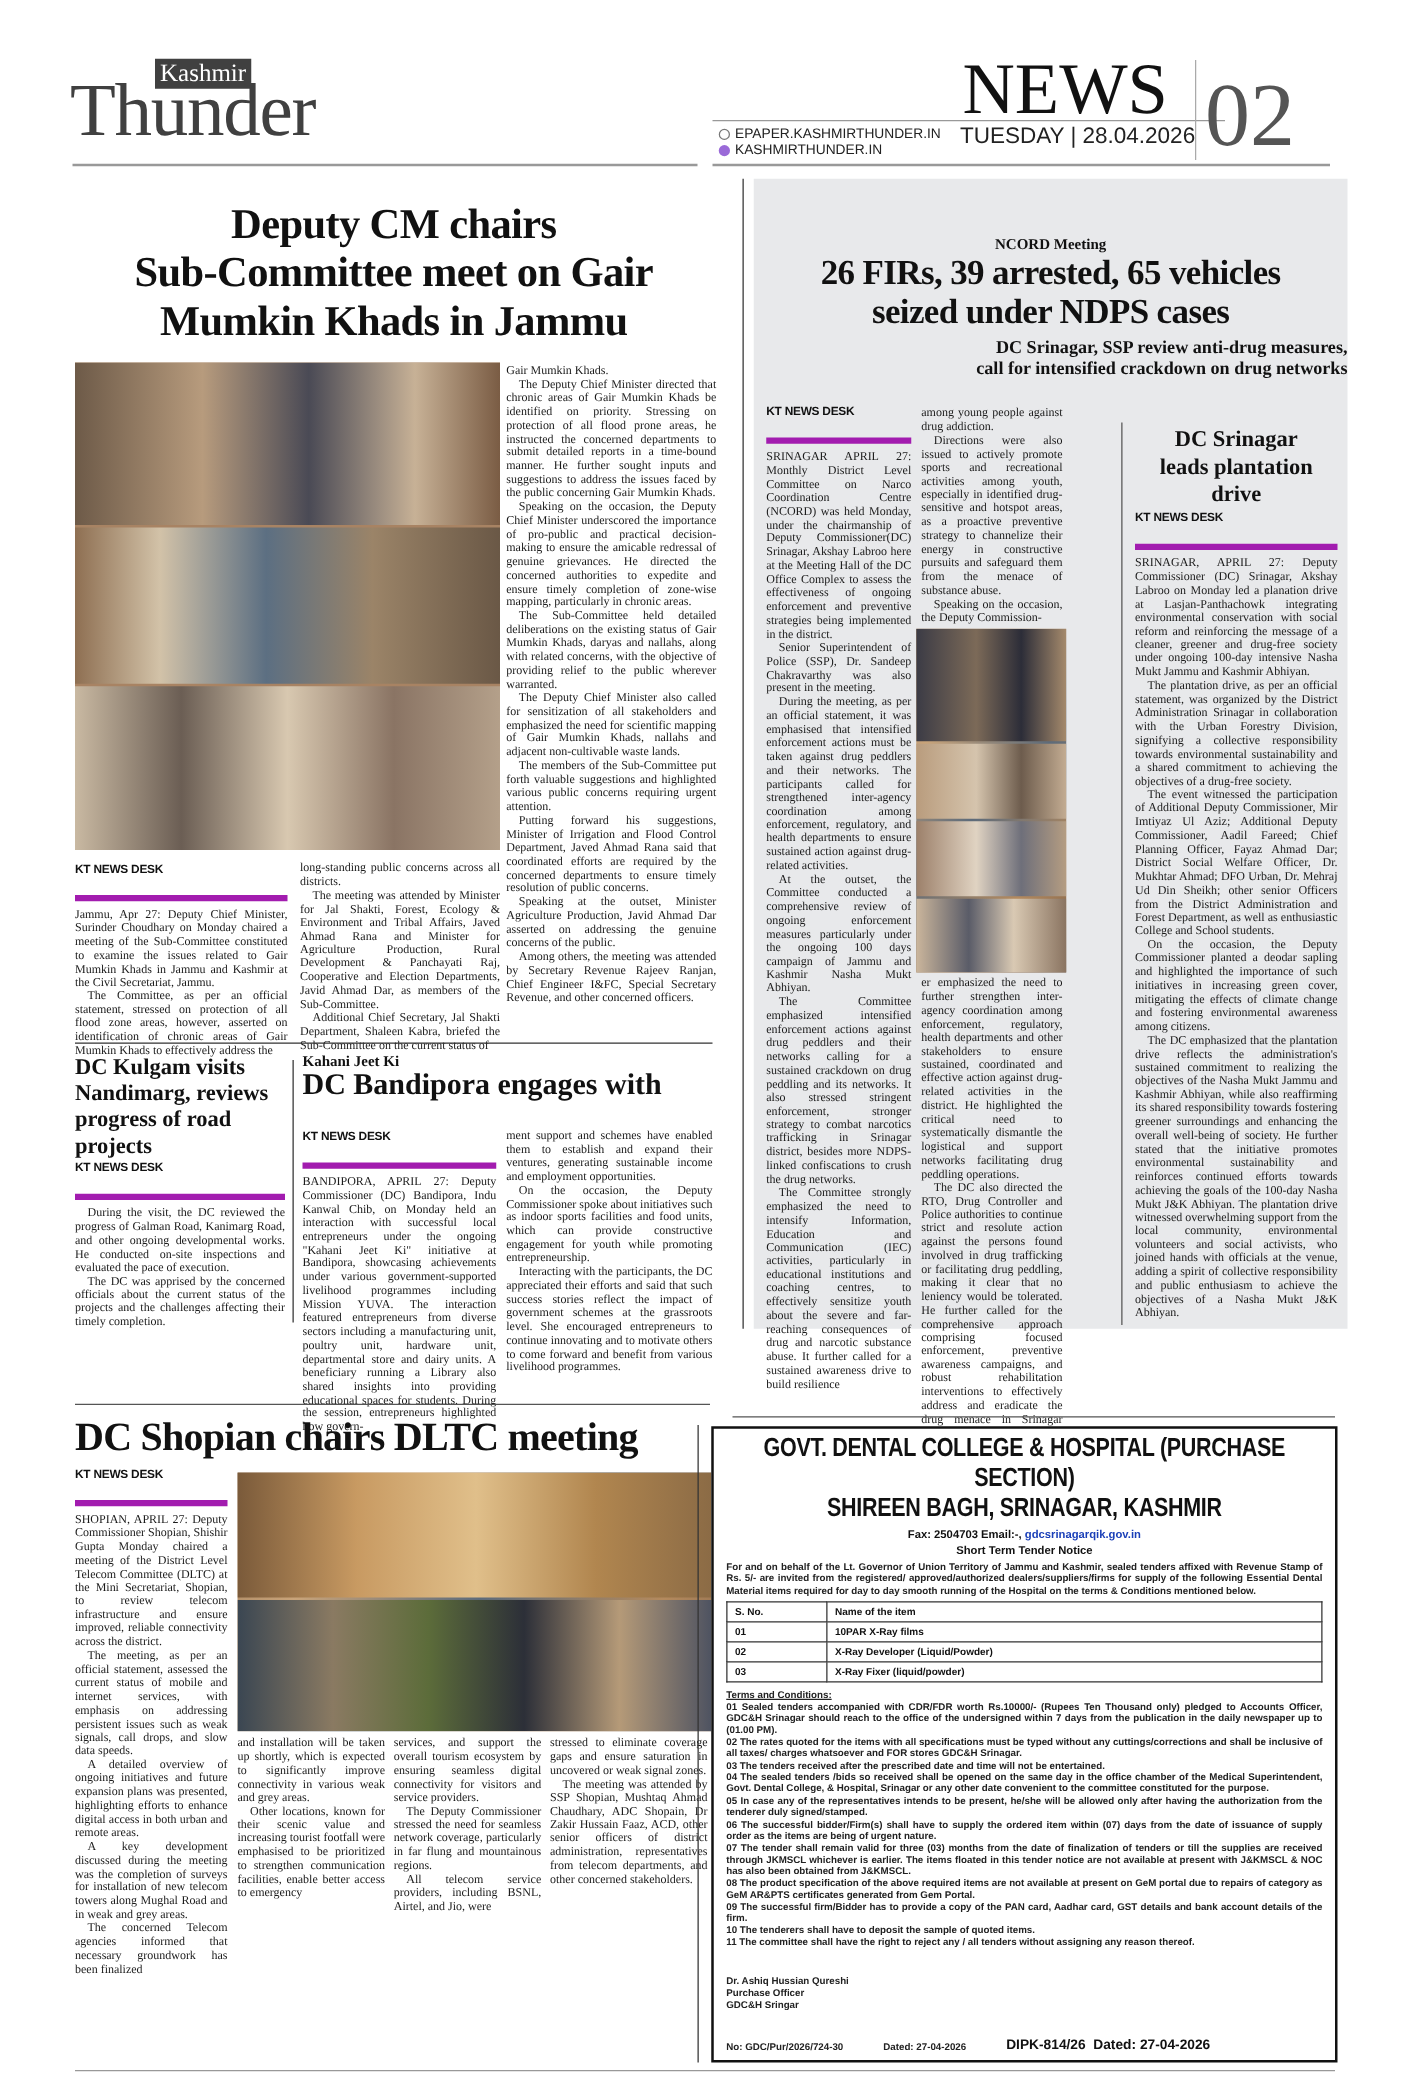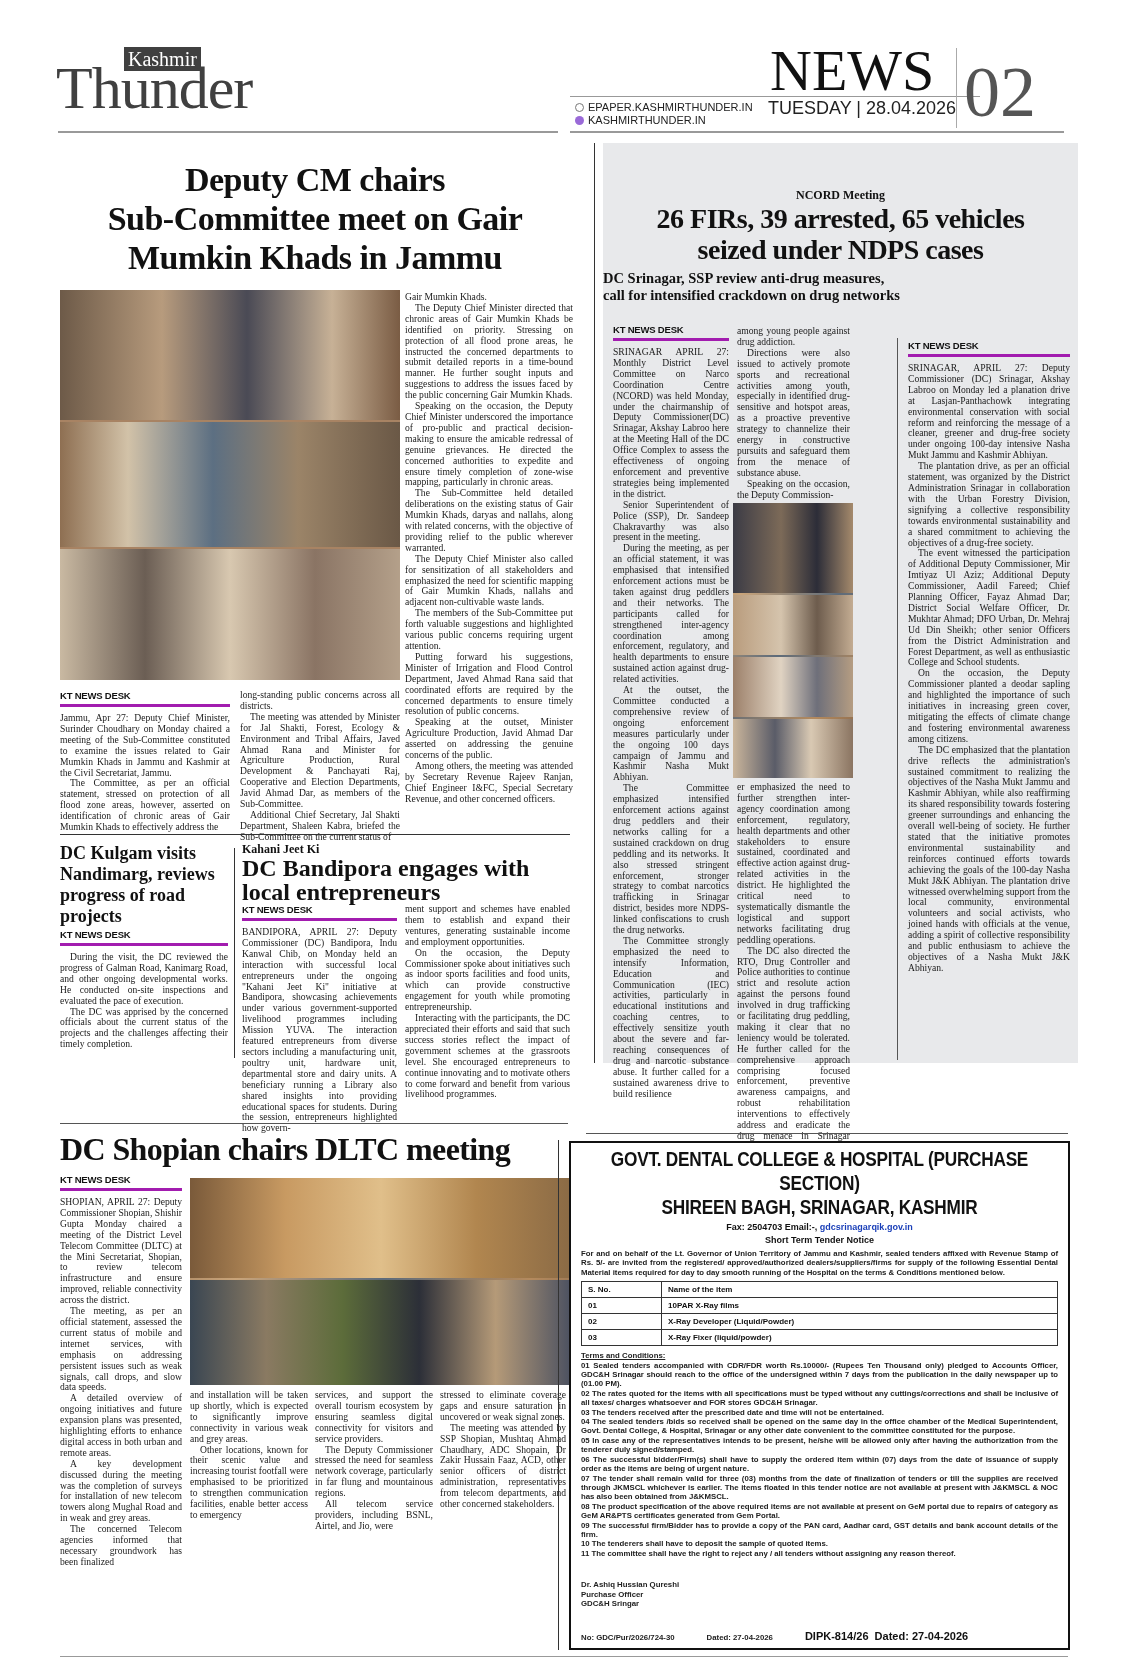--- a/index.html
+++ b/index.html
@@ -3,21 +3,21 @@
 <meta charset="utf-8">
 <style>
   * { box-sizing: border-box; margin: 0; padding: 0; }
   html, body { width: 1140px; height: 1669px; background: #fff; overflow: hidden; }
   body { position: relative; font-family: "DejaVu Sans", sans-serif; color: #111; }
   .abs { position: absolute; }
   .serif { font-family: "Liberation Serif", "DejaVu Serif", serif; }
   .body-text { font-family: Liberation Serif, serif; font-size: 9.6px; line-height: 10.9px; text-align: justify; hyphens: auto; color: #1a1a1a; }
   .body-text p { text-indent: 10px; }
   .body-text p.first { text-indent: 0; }
-  .desk { font-family: "Liberation Sans", sans-serif; font-size: 9.5px; font-weight: bold; letter-spacing: -0.2px; padding-bottom: 3px; border-bottom: 3px solid #a21caf; margin-bottom: 6px; }
+  .desk { font-family: "Liberation Sans", sans-serif; font-size: 9.5px; font-weight: bold; letter-spacing: -0.2px; padding-bottom: 15px; border-bottom: 5px solid #a21caf; margin-bottom: 6px; }
   .photo { background: linear-gradient(135deg,#8a6a4c 0%,#c9a47a 25%,#5d6b7a 50%,#b48a5e 75%,#6b5240 100%); overflow: hidden; }
   .photo .band { position: absolute; left: 0; right: 0; }
   .vrule { position: absolute; width: 1px; background: #333; }
   .hrule { position: absolute; height: 2px; background: #555; }
 
   
   .logo-kashmir { background: #404040; color: #fff; font-family: "Liberation Serif", serif; font-size: 20px; padding: 0 4px; line-height: 24px; }
   .logo-thunder { font-family: "Liberation Serif", serif; font-size: 60px; line-height: 60px; letter-spacing: -1px; color: #404040; }
   .news-word { font-family: "Liberation Serif", serif; font-size: 58px; line-height: 58px; color: #111; }
   .page-num { font-family: "Liberation Serif", serif; font-size: 72px; line-height: 72px; color: #555; }
@@ -109,21 +109,20 @@
     <p>During the visit, the DC reviewed the progress of Galman Road, Kanimarg Road, and other ongoing developmental works. He conducted on-site inspections and evaluated the pace of execution.</p>
     <p>The DC was apprised by the concerned officials about the current status of the projects and the challenges affecting their timely completion.</p>
   </div>
 </div>
 <div class="vrule" style="left:234px;top:848px;height:210px;"></div>
 
 <div class="abs" style="left:242px;top:842px;width:330px;">
   <div class="serif" style="font-weight:bold;font-size:12px;line-height:14px;">Kahani Jeet Ki</div>
   <div class="serif" style="font-weight:bold;font-size:24px;line-height:24px;margin-bottom:4px;">
     <div>DC Bandipora engages with</div>
-    <div>local entrepreneurs</div>
   </div>
 </div>
 <div class="abs" style="left:242px;top:904px;width:155px;">
   <div class="desk">KT NEWS DESK</div>
   <div class="body-text">
     <p class="first">BANDIPORA, APRIL 27: Deputy Commissioner (DC) Bandipora, Indu Kanwal Chib, on Monday held an interaction with successful local entrepreneurs under the ongoing "Kahani Jeet Ki" initiative at Bandipora, showcasing achievements under various government-supported livelihood programmes including Mission YUVA. The interaction featured entrepreneurs from diverse sectors including a manufacturing unit, poultry unit, hardware unit, departmental store and dairy units. A beneficiary running a Library also shared insights into providing educational spaces for students. During the session, entrepreneurs highlighted how govern-</p>
   </div>
 </div>
 <div class="abs body-text" style="left:405px;top:904px;width:165px;">
   <p class="first">ment support and schemes have enabled them to establish and expand their ventures, generating sustainable income and employment opportunities.</p>
@@ -132,21 +131,21 @@
 </div>
 
 <div class="abs shade" style="left:603px;top:143px;width:475px;height:920px;"></div>
 <div class="vrule" style="left:594px;top:143px;height:920px;"></div>
 
 <div class="abs serif" style="left:603px;top:188px;width:475px;text-align:center;font-size:12px;font-weight:bold;">NCORD Meeting</div>
 <div class="abs hl-big" style="left:603px;top:203px;width:475px;font-size:28px;line-height:31px;">
   <div>26 FIRs, 39 arrested, 65 vehicles</div>
   <div>seized under NDPS cases</div>
 </div>
-<div class="abs serif" style="left:603px;top:270px;width:475px;text-align:left;font-size:14.5px;line-height:17px;font-weight:bold;">
+<div class="abs serif" style="left:603px;top:270px;width:475px;text-align:right;font-size:14.5px;line-height:17px;font-weight:bold;">
   <div>DC Srinagar, SSP review anti-drug measures,</div>
   <div>call for intensified crackdown on drug networks</div>
 </div>
 
 <div class="abs" style="left:613px;top:324px;width:116px;">
   <div class="desk">KT NEWS DESK</div>
   <div class="body-text">
     <p class="first">SRINAGAR APRIL 27: Monthly District Level Committee on Narco Coordination Centre (NCORD) was held Monday, under the chairmanship of Deputy Commissioner(DC) Srinagar, Akshay Labroo here at the Meeting Hall of the DC Office Complex to assess the effectiveness of ongoing enforcement and preventive strategies being implemented in the district.</p>
     <p>Senior Superintendent of Police (SSP), Dr. Sandeep Chakravarthy was also present in the meeting.</p>
     <p>During the meeting, as per an official statement, it was emphasised that intensified enforcement actions must be taken against drug peddlers and their networks. The participants called for strengthened inter-agency coordination among enforcement, regulatory, and health departments to ensure sustained action against drug-related activities.</p>
@@ -167,20 +166,25 @@
   <div class="band" style="top:216px;height:59px;background:linear-gradient(90deg,#cbb69c,#5a5c68 35%,#d9c9b3 65%,#8a7461);"></div>
 </div>
 <div class="abs body-text" style="left:737px;top:782px;width:113px;">
   <p class="first">er emphasized the need to further strengthen inter-agency coordination among enforcement, regulatory, health departments and other stakeholders to ensure sustained, coordinated and effective action against drug-related activities in the district. He highlighted the critical need to systematically dismantle the logistical and support networks facilitating drug peddling operations.</p>
   <p>The DC also directed the RTO, Drug Controller and Police authorities to continue strict and resolute action against the persons found involved in drug trafficking or facilitating drug peddling, making it clear that no leniency would be tolerated. He further called for the comprehensive approach comprising focused enforcement, preventive awareness campaigns, and robust rehabilitation interventions to effectively address and eradicate the drug menace in Srinagar district.</p>
 </div>
 
 <div class="vrule" style="left:897px;top:338px;height:722px;background:#555;"></div>
 
 <div class="abs" style="left:908px;top:340px;width:162px;">
+  <div class="serif" style="font-weight:bold;font-size:18px;line-height:22px;text-align:center;margin-bottom:3px;">
+    <div>DC Srinagar</div>
+    <div>leads plantation</div>
+    <div>drive</div>
+  </div>
   <div class="desk">KT NEWS DESK</div>
   <div class="body-text">
     <p class="first">SRINAGAR, APRIL 27: Deputy Commissioner (DC) Srinagar, Akshay Labroo on Monday led a planation drive at Lasjan-Panthachowk integrating environmental conservation with social reform and reinforcing the message of a cleaner, greener and drug-free society under ongoing 100-day intensive Nasha Mukt Jammu and Kashmir Abhiyan.</p>
     <p>The plantation drive, as per an official statement, was organized by the District Administration Srinagar in collaboration with the Urban Forestry Division, signifying a collective responsibility towards environmental sustainability and a shared commitment to achieving the objectives of a drug-free society.</p>
     <p>The event witnessed the participation of Additional Deputy Commissioner, Mir Imtiyaz Ul Aziz; Additional Deputy Commissioner, Aadil Fareed; Chief Planning Officer, Fayaz Ahmad Dar; District Social Welfare Officer, Dr. Mukhtar Ahmad; DFO Urban, Dr. Mehraj Ud Din Sheikh; other senior Officers from the District Administration and Forest Department, as well as enthusiastic College and School students.</p>
     <p>On the occasion, the Deputy Commissioner planted a deodar sapling and highlighted the importance of such initiatives in increasing green cover, mitigating the effects of climate change and fostering environmental awareness among citizens.</p>
     <p>The DC emphasized that the plantation drive reflects the administration's sustained commitment to realizing the objectives of the Nasha Mukt Jammu and Kashmir Abhiyan, while also reaffirming its shared responsibility towards fostering greener surroundings and enhancing the overall well-being of society. He further stated that the initiative promotes environmental sustainability and reinforces continued efforts towards achieving the goals of the 100-day Nasha Mukt J&amp;K Abhiyan. The plantation drive witnessed overwhelming support from the local community, environmental volunteers and social activists, who joined hands with officials at the venue, adding a spirit of collective responsibility and public enthusiasm to achieve the objectives of a Nasha Mukt J&amp;K Abhiyan.</p>
   </div>
 </div>
 

